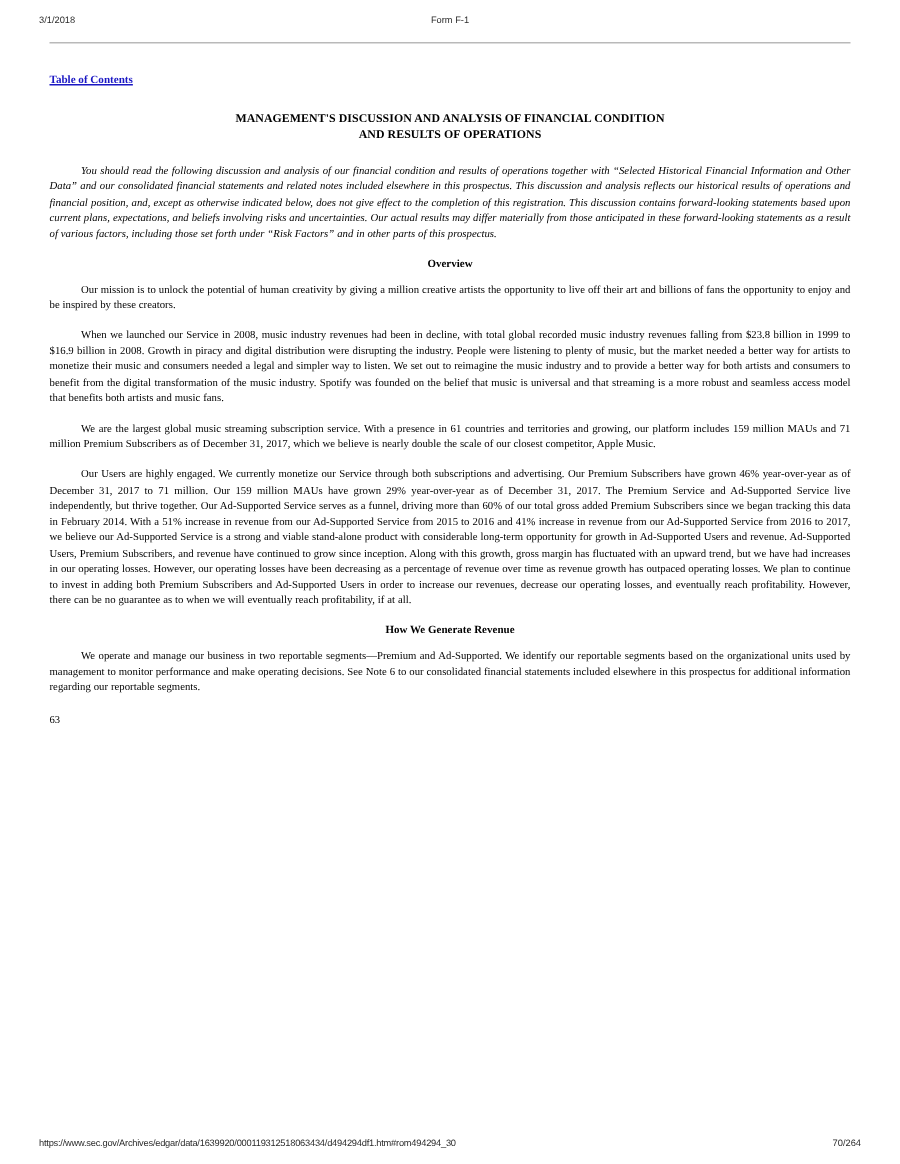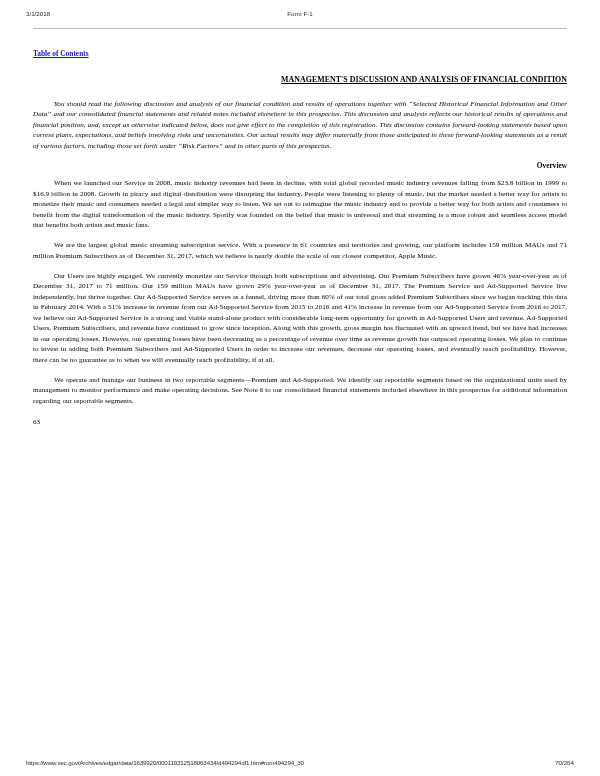--- a/index.html
+++ b/index.html
@@ -94,25 +94,24 @@
     font-weight: bold;
     color: #1a17c4;
     text-decoration: underline;
     margin-bottom: 17px;
     cursor: pointer;
   }
 
   h1.doc-title {
     font-size: 7.9px;
     font-weight: bold;
-    text-align: right;
+    text-align: center;
     margin: 0 0 0 0;
     line-height: 1.38;
     letter-spacing: 0.05px;
-    text-decoration: underline;
   }
   h1.doc-title .line {
     display: block;
   }
 
   p.body-text {
     font-size: 7.15px;
     line-height: 1.47;
     text-align: justify;
     margin: 0 0 9.5px 0;
@@ -122,21 +121,21 @@
   }
   p.first-after-title {
     margin-top: 13px;
     font-style: italic;
   }
 
   h2.section-heading {
     font-size: 7.3px;
     font-weight: bold;
     margin: 0 0 8px 0;
-    text-align: right;
+    text-align: center;
     letter-spacing: 0.02px;
   }
   h2.section-heading.spaced {
     margin-top: 9px;
   }
 
   .page-number {
     font-size: 7.1px;
     text-align: left;
     margin-top: 12px;
@@ -153,31 +152,34 @@
     <span class="ph-right"></span>
   </div>
   <div class="header-rule"></div>
 
   <div class="doc">
 
     <a class="toc-link" href="#">Table of Contents</a>
 
     <h1 class="doc-title">
       <span class="line">MANAGEMENT'S DISCUSSION AND ANALYSIS OF FINANCIAL CONDITION</span>
+      <span class="line">AND RESULTS OF OPERATIONS</span>
     </h1>
 
     <p class="body-text first-after-title">You should read the following discussion and analysis of our financial condition and results of operations together with “Selected Historical Financial Information and Other Data” and our consolidated financial statements and related notes included elsewhere in this prospectus. This discussion and analysis reflects our historical results of operations and financial position, and, except as otherwise indicated below, does not give effect to the completion of this registration. This discussion contains forward-looking statements based upon current plans, expectations, and beliefs involving risks and uncertainties. Our actual results may differ materially from those anticipated in these forward-looking statements as a result of various factors, including those set forth under “Risk Factors” and in other parts of this prospectus.</p>
 
     
     <h2 class="section-heading spaced">Overview</h2>
+    <p class="body-text">Our mission is to unlock the potential of human creativity by giving a million creative artists the opportunity to live off their art and billions of fans the opportunity to enjoy and be inspired by these creators.</p>
     <p class="body-text">When we launched our Service in 2008, music industry revenues had been in decline, with total global recorded music industry revenues falling from $23.8 billion in 1999 to $16.9 billion in 2008. Growth in piracy and digital distribution were disrupting the industry. People were listening to plenty of music, but the market needed a better way for artists to monetize their music and consumers needed a legal and simpler way to listen. We set out to reimagine the music industry and to provide a better way for both artists and consumers to benefit from the digital transformation of the music industry. Spotify was founded on the belief that music is universal and that streaming is a more robust and seamless access model that benefits both artists and music fans.</p>
     <p class="body-text">We are the largest global music streaming subscription service. With a presence in 61 countries and territories and growing, our platform includes 159 million MAUs and 71 million Premium Subscribers as of December 31, 2017, which we believe is nearly double the scale of our closest competitor, Apple Music.</p>
     <p class="body-text">Our Users are highly engaged. We currently monetize our Service through both subscriptions and advertising. Our Premium Subscribers have grown 46% year-over-year as of December 31, 2017 to 71 million. Our 159 million MAUs have grown 29% year-over-year as of December 31, 2017. The Premium Service and Ad-Supported Service live independently, but thrive together. Our Ad-Supported Service serves as a funnel, driving more than 60% of our total gross added Premium Subscribers since we began tracking this data in February 2014. With a 51% increase in revenue from our Ad-Supported Service from 2015 to 2016 and 41% increase in revenue from our Ad-Supported Service from 2016 to 2017, we believe our Ad-Supported Service is a strong and viable stand-alone product with considerable long-term opportunity for growth in Ad-Supported Users and revenue. Ad-Supported Users, Premium Subscribers, and revenue have continued to grow since inception. Along with this growth, gross margin has fluctuated with an upward trend, but we have had increases in our operating losses. However, our operating losses have been decreasing as a percentage of revenue over time as revenue growth has outpaced operating losses. We plan to continue to invest in adding both Premium Subscribers and Ad-Supported Users in order to increase our revenues, decrease our operating losses, and eventually reach profitability. However, there can be no guarantee as to when we will eventually reach profitability, if at all.</p>
 
     
+    <h2 class="section-heading spaced">How We Generate Revenue</h2>
     <p class="body-text">We operate and manage our business in two reportable segments—Premium and Ad-Supported. We identify our reportable segments based on the organizational units used by management to monitor performance and make operating decisions. See Note 6 to our consolidated financial statements included elsewhere in this prospectus for additional information regarding our reportable segments.</p>
 
     <div class="page-number">63</div>
   </div>
 
   <div class="print-footer">
     <span class="pf-url">https://www.sec.gov/Archives/edgar/data/1639920/000119312518063434/d494294df1.htm#rom494294_30</span>
     <span class="pf-page">70/264</span>
   </div>
 

